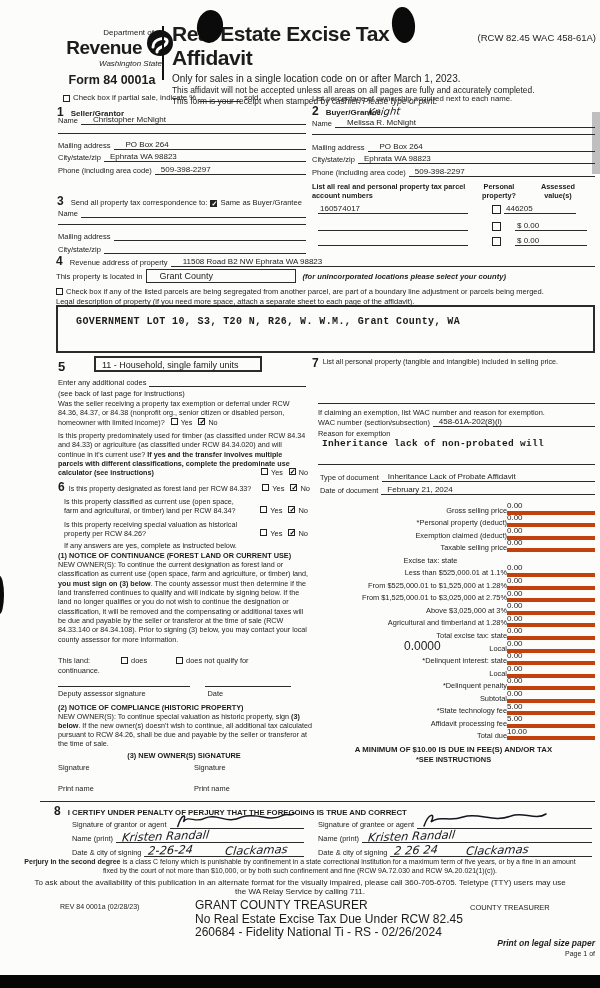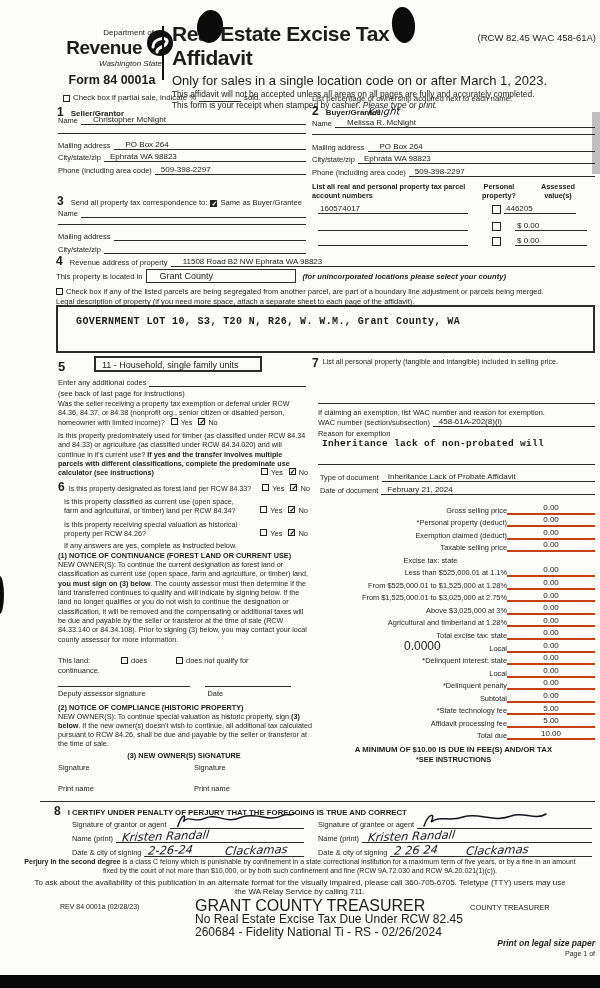--- a/index.html
+++ b/index.html
@@ -13,21 +13,21 @@
   .i{font-style:italic}
   .num{font-size:12px;font-weight:700;margin-right:4px;line-height:1}
   .cb{display:inline-block;width:7px;height:7px;border:1px solid #222;font-size:7px;line-height:6px;text-align:center;vertical-align:-1px;flex:none;background:#fff;color:#000;font-weight:700}
   .v{font-size:8px;padding-left:12px;display:inline-block}
   .hand{font-family:"DejaVu Sans",sans-serif;font-style:italic;font-size:11.5px;transform:rotate(-2deg) skewX(-8deg);display:inline-block;color:#18181f;line-height:1}
   .mono{font-family:"Liberation Mono","DejaVu Sans Mono",monospace;font-weight:700}
   .yn{display:inline-flex;align-items:flex-start;gap:2px;white-space:nowrap}
   .yn .cb{margin-left:4px;margin-right:1px}
   .mrow{display:flex;align-items:flex-end;height:12.55px}
   .mlabel{margin-left:auto;white-space:nowrap;font-size:7.4px}
-  .mfill{width:88px;text-align:center;font-size:8px;border-bottom:2px solid #c2410c;flex:none;line-height:1.1}
+  .mfill{width:88px;text-align:left;font-size:8px;border-bottom:4px solid #c2410c;flex:none;line-height:1.1}
   .hr{position:absolute;border-top:1px solid #2b2b2b}
   .blob{position:absolute;background:#0b0b0b;border-radius:50%}
   .p{line-height:9.35px;font-size:7.2px}
   .sigcol{display:flex;flex-direction:row}
   .sigline{height:10px;border-bottom:1px solid #2b2b2b}
   .grey{position:absolute;background:#bfbfbf}
 </style>
 </head>
 <body>
 
@@ -46,21 +46,21 @@
     <div class="b" style="font-size:12.5px;margin-top:5px;text-align:center">Form 84 0001a</div>
   </div>
 
   <div class="abs" style="left:162px;top:26px;width:1.5px;height:54px;background:#111"></div>
 
   <div class="abs" style="left:172px;top:22px;width:424px">
     <div style="display:flex;align-items:baseline;gap:5px">
       <span class="b" style="font-size:21px;letter-spacing:-0.4px">Real Estate Excise Tax Affidavit</span>
       <span style="font-size:9.5px;white-space:nowrap">(RCW 82.45 WAC 458-61A)</span>
     </div>
-    <div style="font-size:13px;margin-top:3px">Only for sales in a single location code on or after March 1, 2023.</div>
+    <div style="font-size:10px;margin-top:3px">Only for sales in a single location code on or after March 1, 2023.</div>
     <div style="font-size:8.4px;margin-top:1px">This affidavit will not be accepted unless all areas on all pages are fully and accurately completed.</div>
     <div style="font-size:8.4px;margin-top:1px"><span>This form is your receipt when stamped by cashier. </span><span class="i">Please type or print.</span></div>
   </div>
 
   <div class="blob" style="left:197px;top:10px;width:26px;height:33px;transform:rotate(9deg)"></div>
   <div class="blob" style="left:392px;top:7px;width:23px;height:36px;transform:rotate(-6deg)"></div>
   <div class="blob" style="left:-5px;top:576px;width:9px;height:38px"></div>
   <div class="grey" style="left:592px;top:112px;width:8px;height:62px"></div>
 
   <div class="abs row" style="left:63px;top:93px;width:250px">
@@ -430,21 +430,21 @@
     </div>
   </div>
 
   <div class="abs" style="left:18px;top:858px;width:564px;text-align:center;font-size:7px;line-height:8.6px">
     <span class="b">Perjury in the second degree</span><span> is a class C felony which is punishable by confinement in a state correctional institution for a maximum term of five years, or by a fine in an amount fixed by the court of not more than $10,000, or by both such confinement and fine (RCW 9A.72.030 and RCW 9A.20.021(1)(c)).</span>
   </div>
   <div class="abs" style="left:30px;top:878px;width:540px;text-align:center;font-size:8px;line-height:9.4px">To ask about the availability of this publication in an alternate format for the visually impaired, please call 360-705-6705. Teletype (TTY) users may use the WA Relay Service by calling 711.</div>
 
   <div class="abs" style="left:60px;top:903px;font-size:7px">REV 84 0001a   (02/28/23)</div>
   <div class="abs" style="left:195px;top:899px;width:270px">
-    <div style="font-size:16px;line-height:13.5px">GRANT COUNTY TREASURER</div>
+    <div style="font-size:12px;line-height:13.5px">GRANT COUNTY TREASURER</div>
     <div style="font-size:12px;line-height:13.5px">No Real Estate Excise Tax Due Under RCW 82.45</div>
     <div style="font-size:12px;line-height:13.5px">260684 - Fidelity National Ti - RS - 02/26/2024</div>
   </div>
   <div class="abs" style="left:470px;top:903px;font-size:7.5px">COUNTY TREASURER</div>
 
   <div class="abs b i" style="right:5px;top:938px;font-size:8.5px">Print on legal size paper</div>
   <div class="abs" style="right:5px;top:950px;font-size:7px">Page 1 of</div>
 
   <div class="abs" style="left:0;top:975px;width:600px;height:13px;background:#060606"></div>
 </div>

